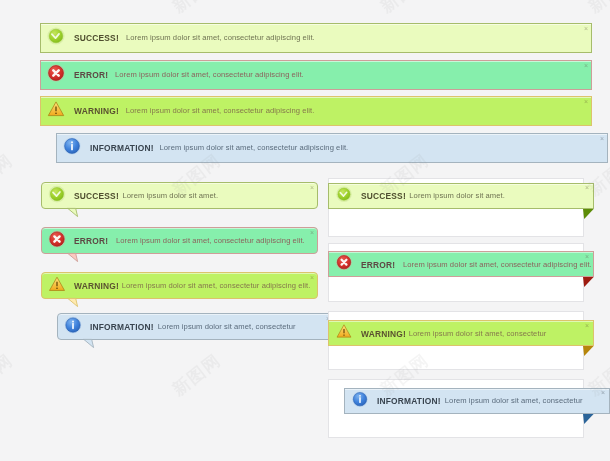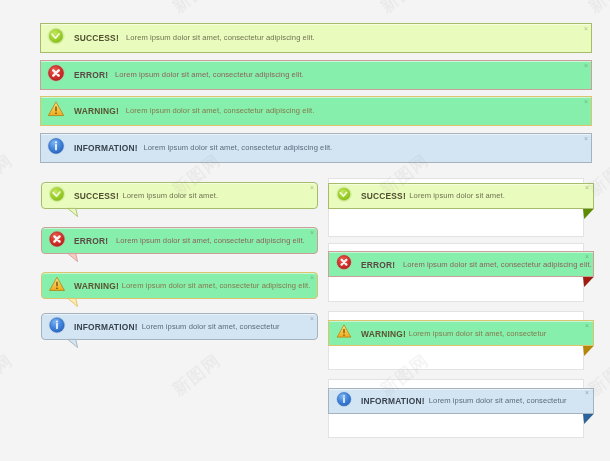--- a/index.html
+++ b/index.html
@@ -67,22 +67,22 @@
   .wm{
     position:absolute;color:#8f8f8f;opacity:.085;
     font-size:17px;font-weight:bold;letter-spacing:1.5px;
     transform:rotate(-38deg);transform-origin:left bottom;
     white-space:nowrap;pointer-events:none;
     font-family:"DejaVu Sans", sans-serif;
   }
 
   .b-success{background:#eafbbe;border-color:#a6bc6b;}
   .b-error  {background:#86efac;border-color:#ce9e99;}
-  .b-warning{background:#86efac;border-color:#dcc36c;}
-  .b-info   {background:#d3e4f2;border-color:#a4b3be;}
+  .b-warning{background:#bef264;border-color:#dcc36c;}
+  .b-info   {background:#d3e4f2;border-color:#a4b3be;margin-left:16px;}
 
 </style>
 </head>
 <body>
 
 <svg width="0" height="0" style="position:absolute" aria-hidden="true">
  <defs>
   <radialGradient id="gSucc" cx="38%" cy="30%" r="78%">
     <stop offset="0%" stop-color="#c4e55d"></stop>
         <stop offset="55%" stop-color="#9ed12c"></stop>

